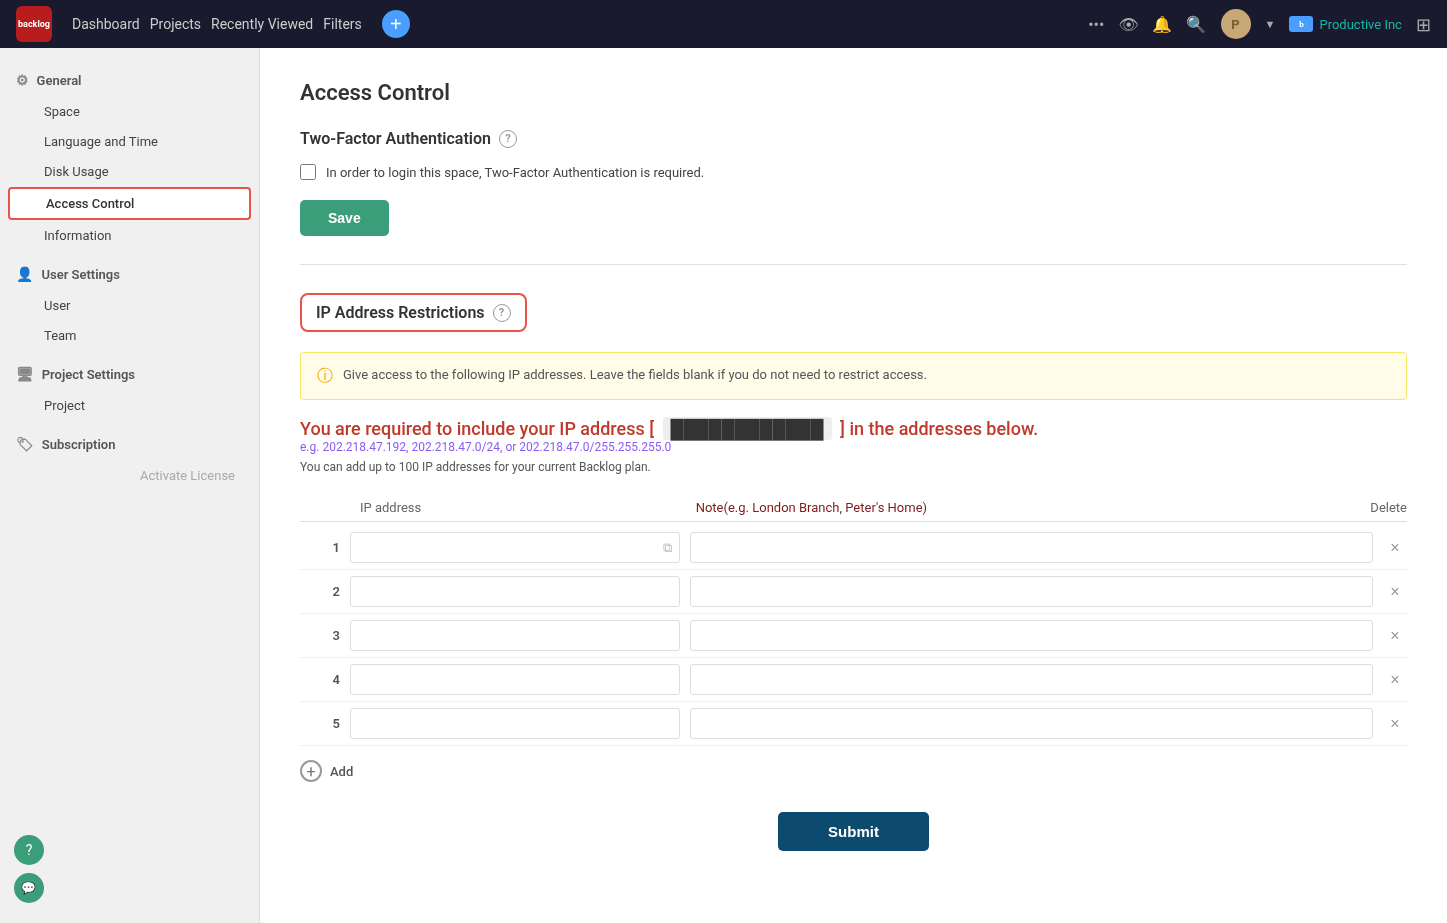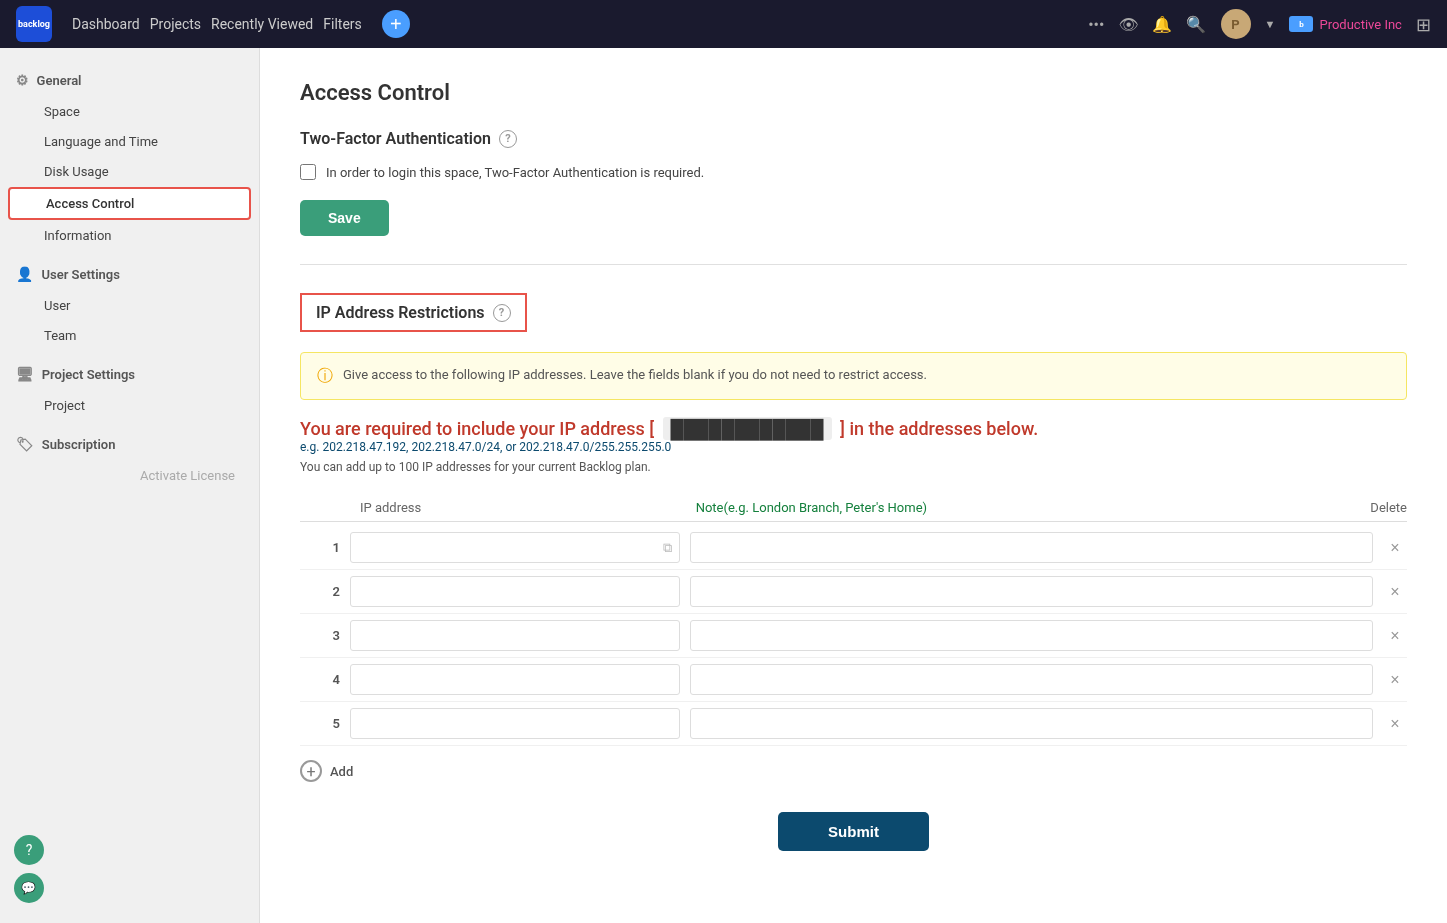--- a/index.html
+++ b/index.html
@@ -10,21 +10,21 @@
       background: #1a1a2e;
       display: flex;
       align-items: center;
       height: 48px;
       padding: 0 16px;
       gap: 20px;
       flex-shrink: 0;
     }
     .topnav-logo {
       width: 36px; height: 36px;
-      background: #1d4ed8;
+      background: #b91c1c;
       border-radius: 6px;
       display: flex; align-items: center; justify-content: center;
       color: white; font-size: 10px; font-weight: bold;
     }
     .topnav-links { display: flex; gap: 10px; }
     .topnav-link { color: #ccc; font-size: 14px; cursor: pointer; text-decoration: none; }
     .topnav-add-btn {
       width: 28px; height: 28px; border-radius: 50%; background: #4a9eff;
       color: white; border: none; font-size: 20px; line-height: 28px; text-align: center;
       cursor: pointer; display: flex; align-items: center; justify-content: center;
@@ -37,21 +37,21 @@
       display: flex; align-items: center; justify-content: center;
       font-size: 13px; color: #7a5c30; font-weight: bold;
       cursor: pointer;
     }
     .topnav-company { display: flex; align-items: center; gap: 6px; }
     .topnav-company-logo {
       width: 24px; height: 16px; background: #4a9eff; border-radius: 3px;
       display: flex; align-items: center; justify-content: center;
       font-size: 8px; color: white; font-weight: bold;
     }
-    .topnav-company-name { color: #ec4899; font-size: 13px; }
+    .topnav-company-name { color: #14b8a6; font-size: 13px; }
     .topnav-grid-icon { color: #aaa; cursor: pointer; font-size: 18px; }
 
     
     .main-layout {
       display: flex;
       flex: 1;
       overflow: hidden;
     }
 
     
@@ -134,21 +134,21 @@
 
     .divider { border: none; border-top: 1px solid #e0e0e0; margin: 28px 0; }
 
     
     .ip-section-header-box {
       border: 2px solid #e8534a;
       display: inline-flex;
       align-items: center;
       gap: 8px;
       padding: 8px 14px;
-      border-radius: 0;
+      border-radius: 8px;
       margin-bottom: 20px;
     }
     .ip-section-title { font-size: 16px; font-weight: 600; color: #333; }
 
     .info-banner {
       background: #fffde7;
       border: 1px solid #f5e663;
       border-radius: 4px;
       padding: 12px 16px;
       display: flex;
@@ -156,26 +156,26 @@
       gap: 10px;
       margin-bottom: 18px;
     }
     .info-icon { color: #f0a500; font-size: 16px; flex-shrink: 0; margin-top: 1px; }
     .info-text { font-size: 13px; color: #555; line-height: 1.5; }
 
     .warning-text {
       color: #c0392b; font-size: 18px; font-weight: 500;
       margin-bottom: 0;
     }
-    .example-text { color: #0c4a6e; font-size: 12px; margin-bottom: 6px; }
+    .example-text { color: #8b5cf6; font-size: 12px; margin-bottom: 6px; }
     .limit-text { color: #555; font-size: 12px; margin-bottom: 20px; }
     .ip-table-header { display: flex; padding: 6px 0; border-bottom: 1px solid #ddd; margin-bottom: 4px; }
     .ip-col-num { width: 50px; }
     .ip-col-addr { flex: 1; text-align: left; font-size: 13px; color: #666; padding-left: 10px; }
-    .ip-col-note { flex: 2; text-align: left; font-size: 13px; color: #15803d; padding-left: 10px; }
+    .ip-col-note { flex: 2; text-align: left; font-size: 13px; color: #7f1d1d; padding-left: 10px; }
     .ip-col-del { width: 60px; text-align: right; font-size: 13px; color: #666; }
 
     .ip-row {
       display: flex;
       align-items: center;
       padding: 6px 0;
       border-bottom: 1px solid #f0f0f0;
     }
     .ip-row-num {
       width: 50px; text-align: right; font-size: 13px;

